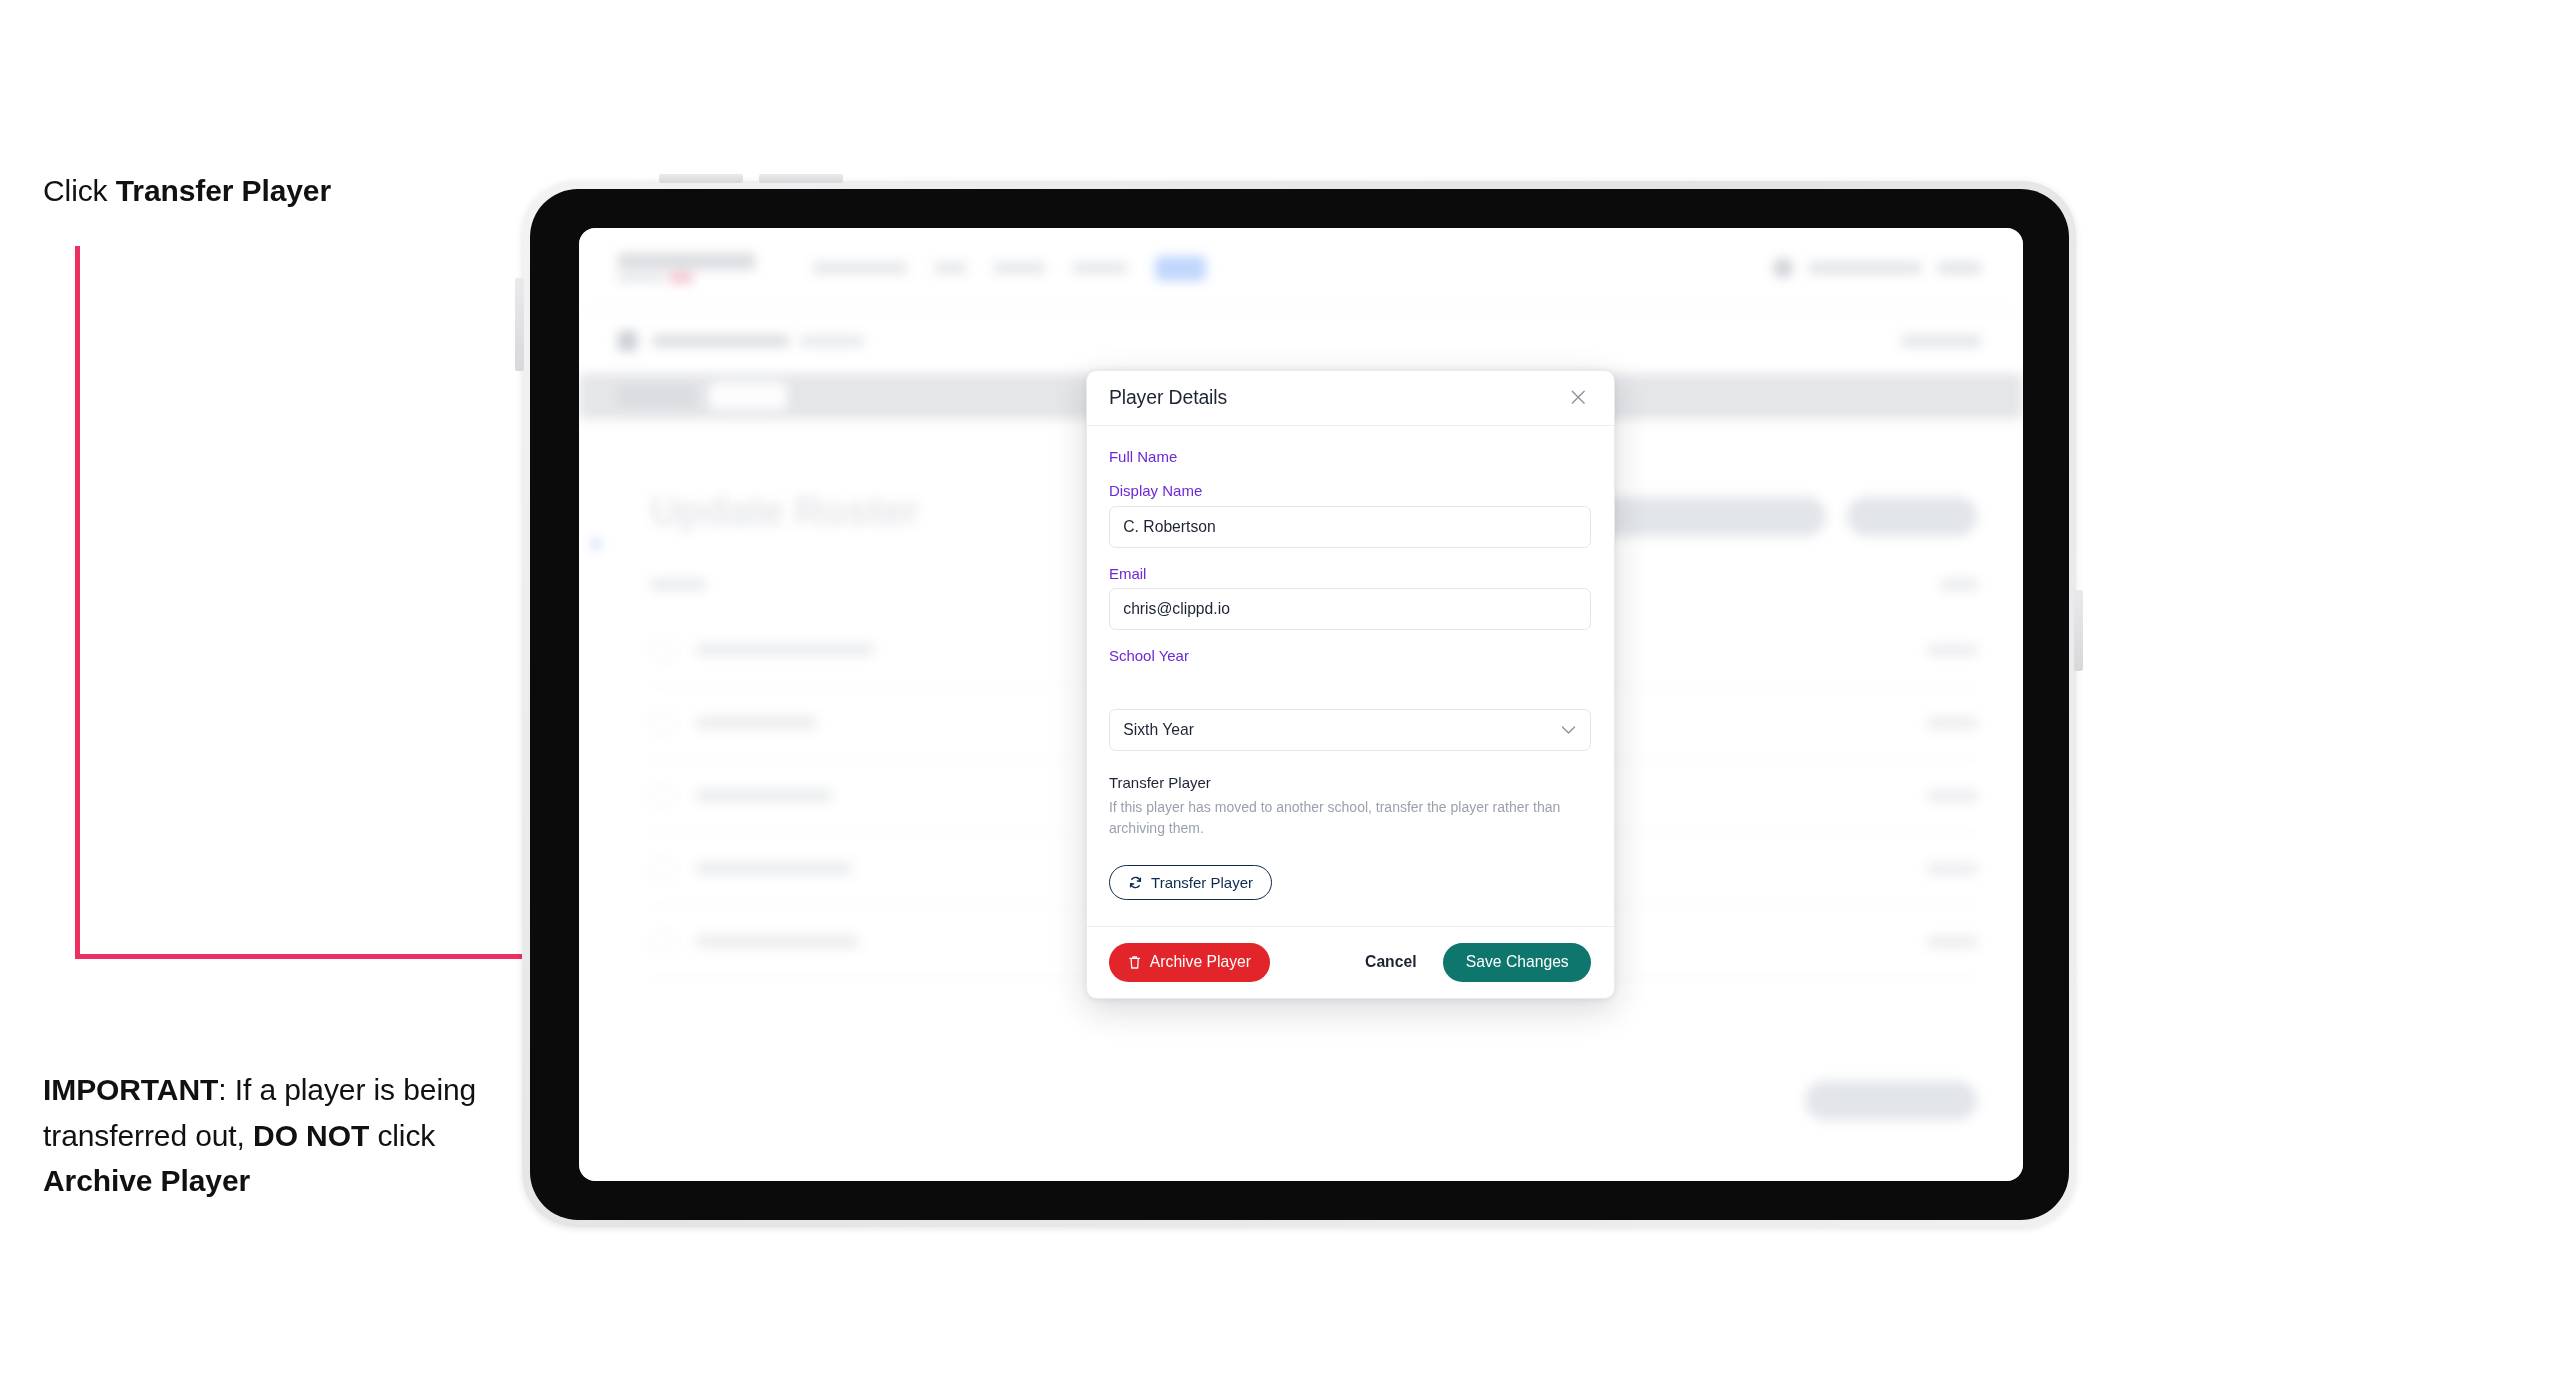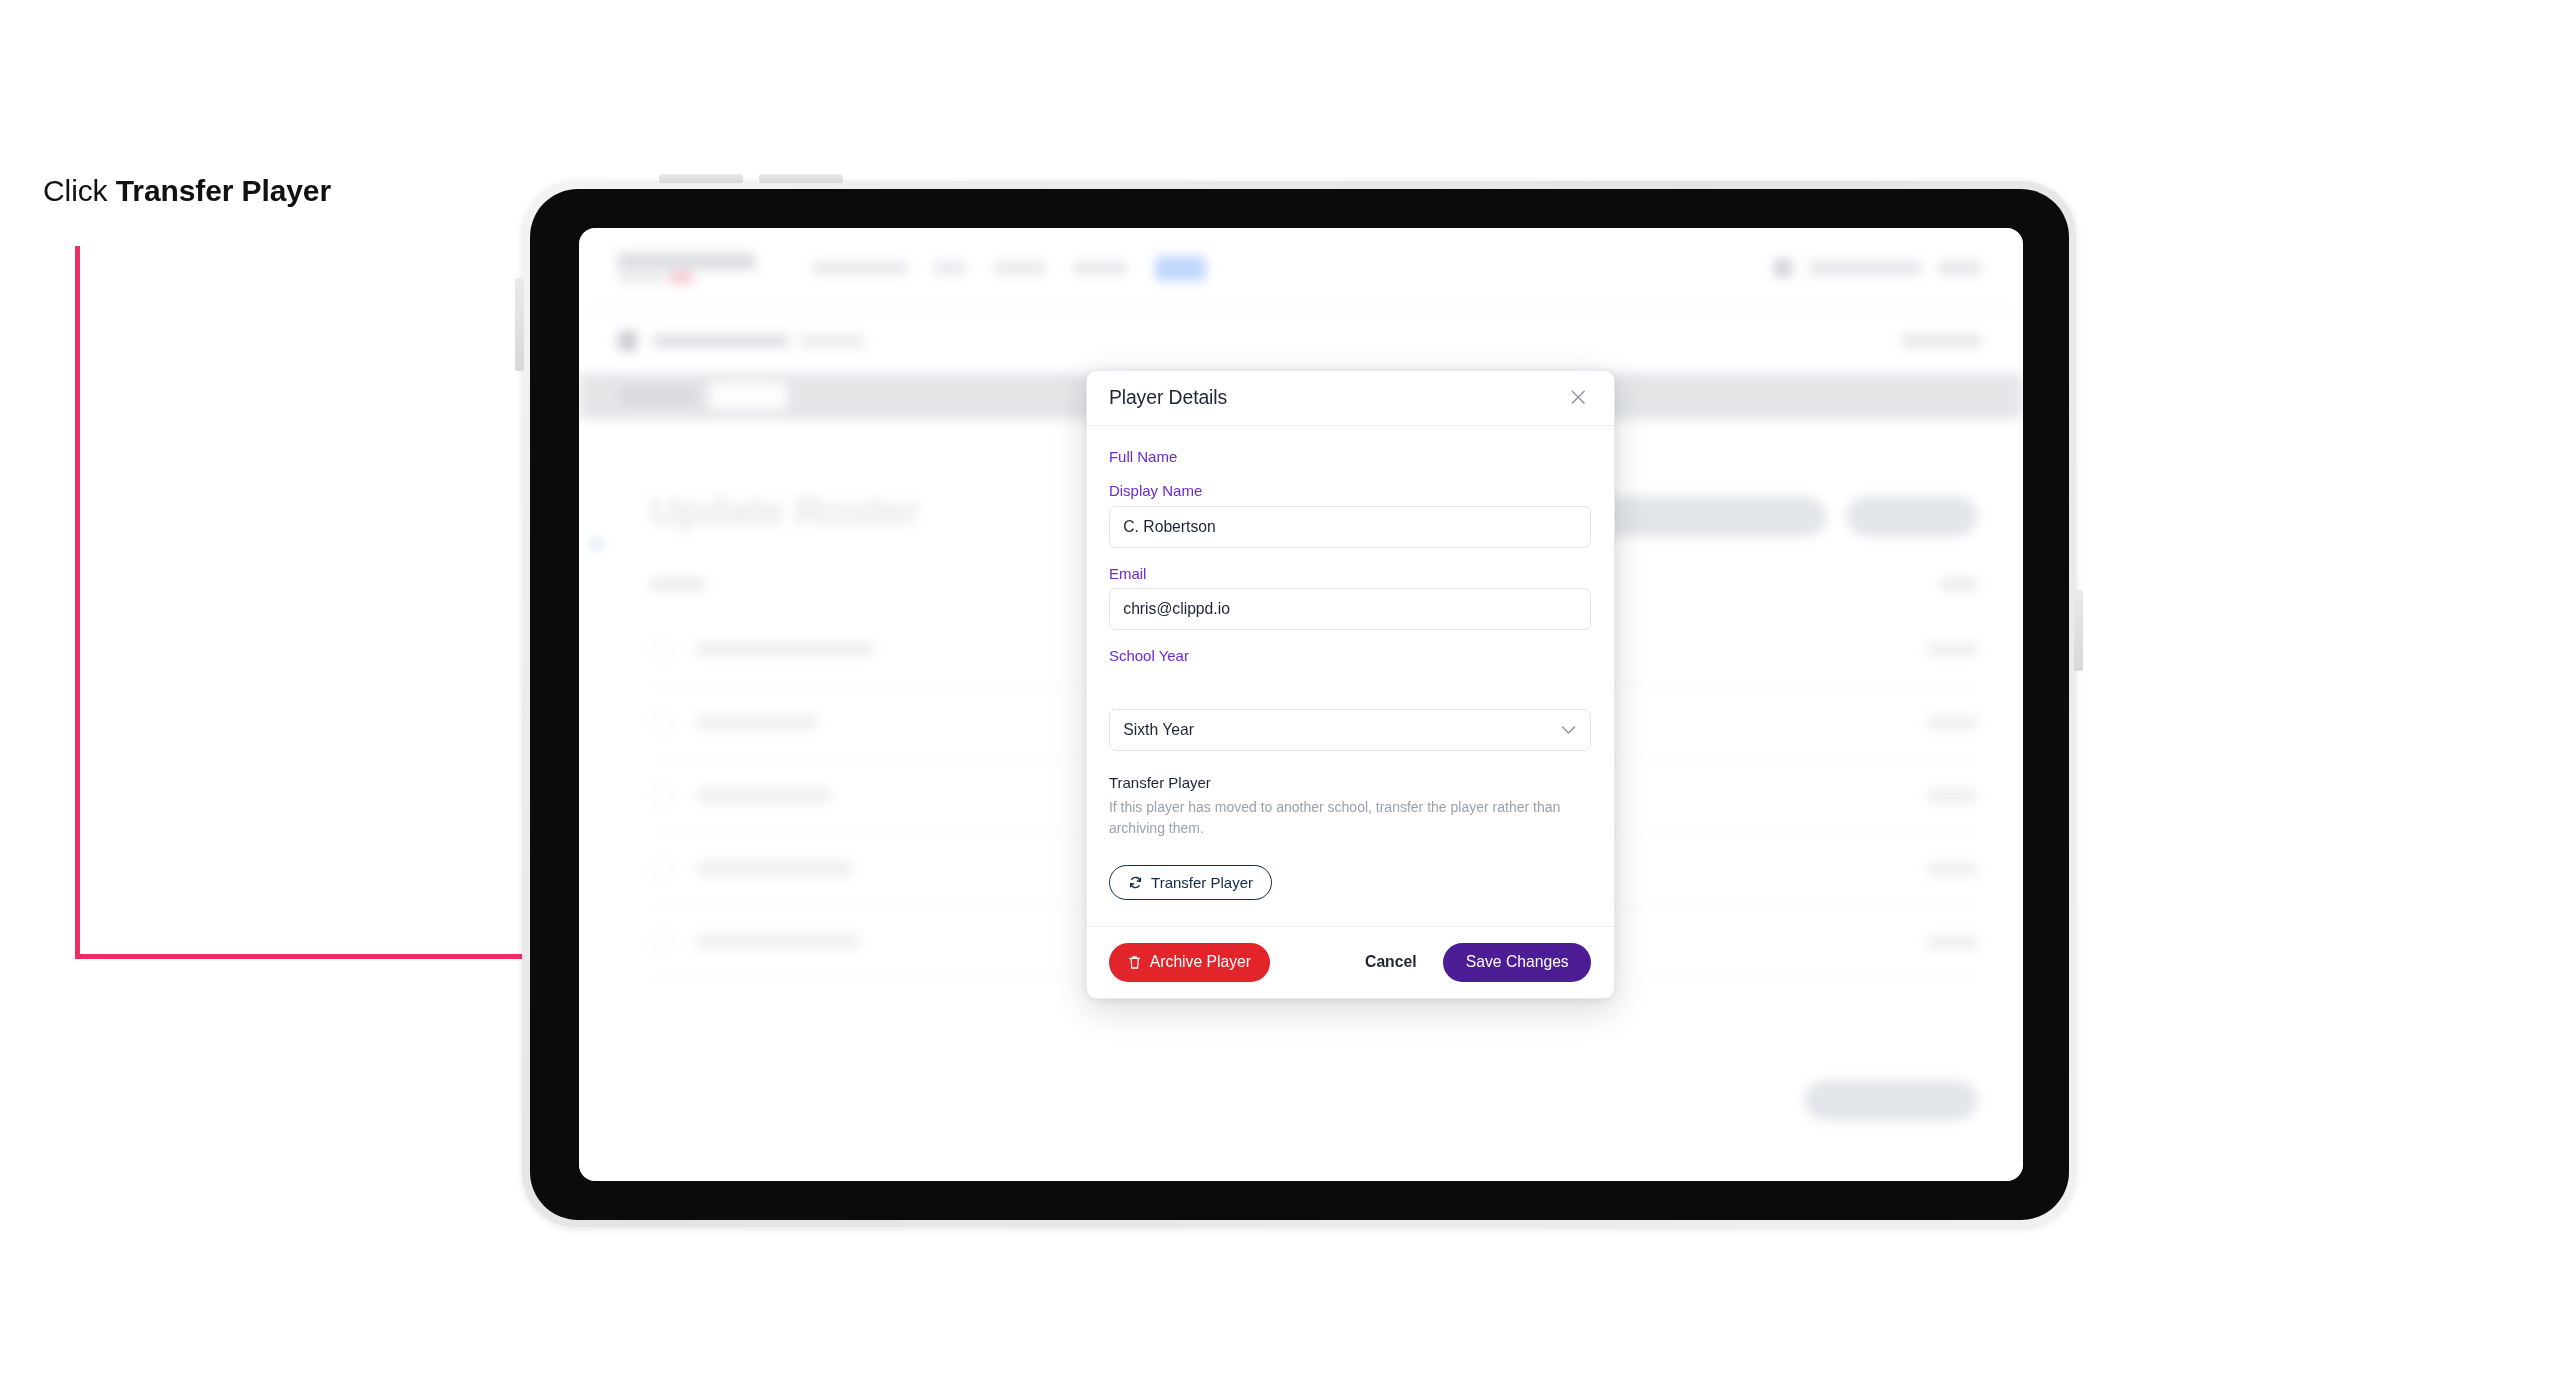--- a/index.html
+++ b/index.html
@@ -250,38 +250,39 @@
     font-size: 15.7px; padding: 10.4px 19.4px; border-radius: 19.4px; cursor: pointer;
     font-family: "Liberation Sans", sans-serif;
   }
   .foot-right { margin-left: auto; display: flex; align-items: center; gap: 22.4px; }
   .cancel-btn {
     background: none; border: none; color: #1d2433; font-size: 15.7px;
     font-weight: 700; cursor: pointer; padding: 6px 4.5px;
     font-family: "Liberation Sans", sans-serif;
   }
   .save-btn {
-    background: #4c1d95; color: #ffffff; border: none;
+    background: #0f766e; color: #ffffff; border: none;
     font-size: 15.7px; padding: 10.4px 22.4px; border-radius: 19.4px; cursor: pointer;
     font-family: "Liberation Sans", sans-serif;
   }
 </style>
 </head>
 <body>
 
 <div class="stage">
 
   <div class="anno-top"><span>Click </span><span class="b">Transfer Player</span></div>
 
   <div class="arrow-stem"></div>
   <div class="arrow-run"></div>
   <svg class="arrow-head" viewBox="0 0 40 58">
     <path d="M4 4 L34 29 L4 54" fill="none" stroke="#ED2E63" stroke-width="9" stroke-linecap="round" stroke-linejoin="round"></path>
   </svg>
 
+  <div class="anno-bottom"><span class="b">IMPORTANT</span><span>: If a player is being transferred out, </span><span class="b">DO NOT</span><span> click </span><span class="b">Archive Player</span></div>
 
   <div class="tablet">
     <div class="tablet-btn tb-top-a"></div>
     <div class="tablet-btn tb-top-b"></div>
     <div class="tablet-btn tb-left"></div>
     <div class="tablet-btn tb-right"></div>
 
     <div class="bezel">
       <div class="screen">
 

